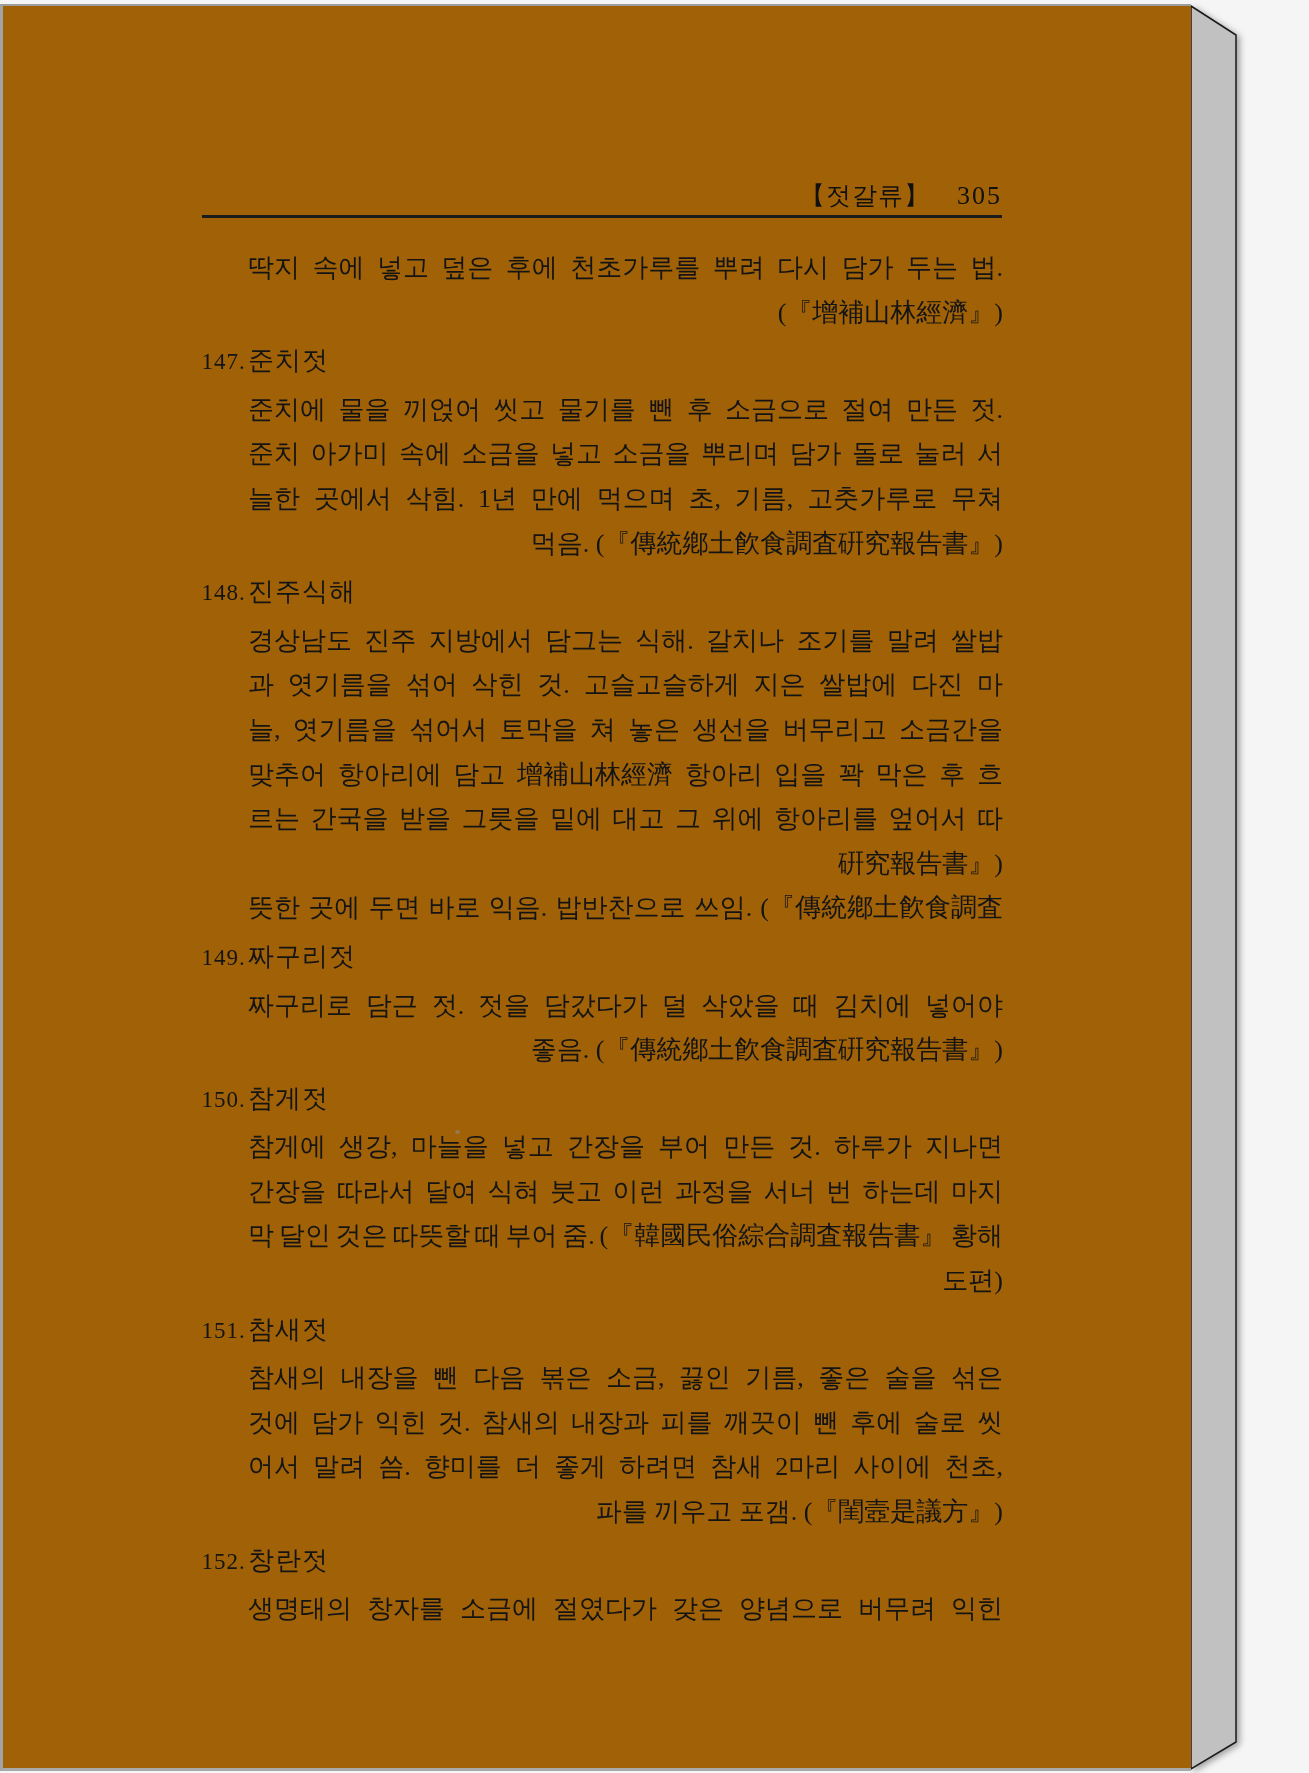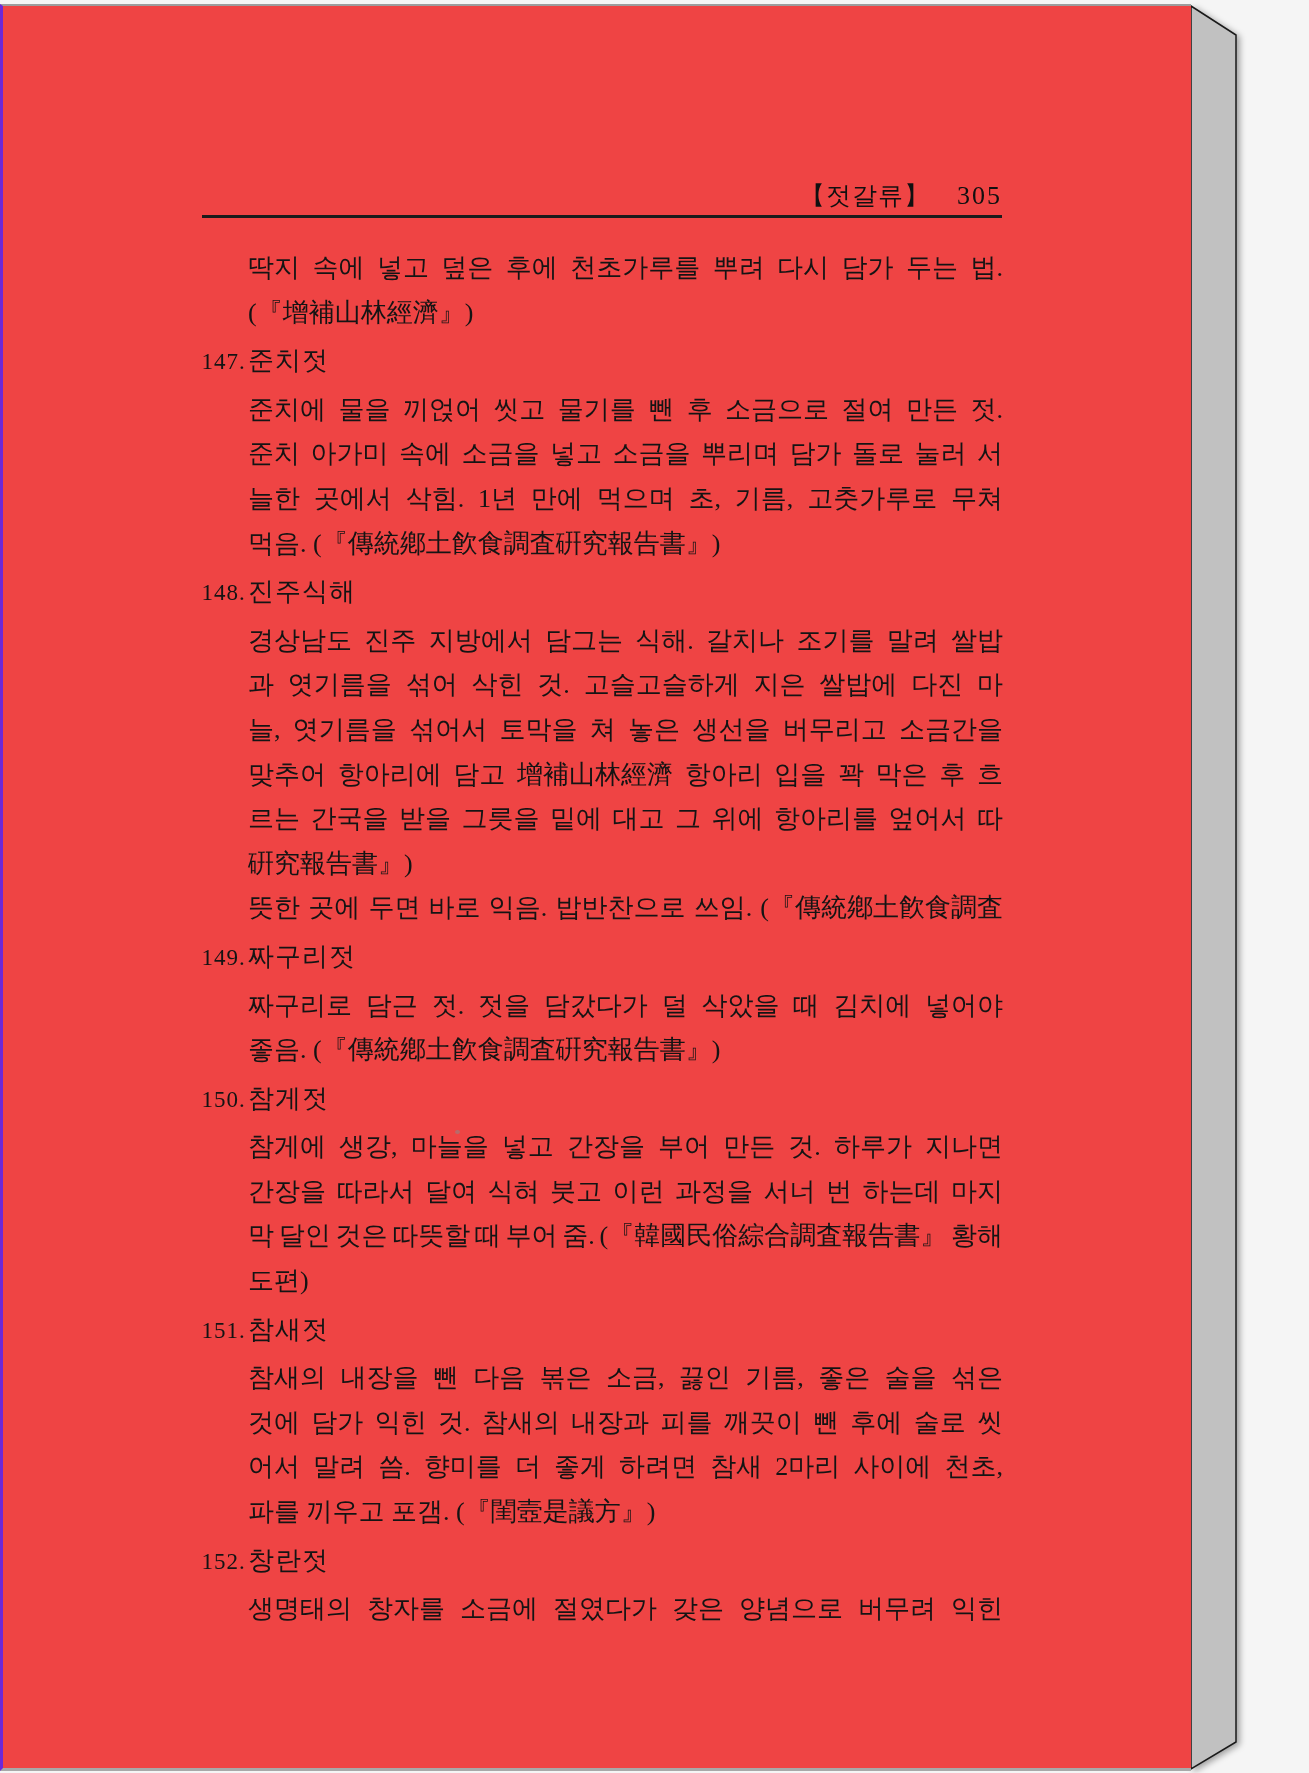--- a/index.html
+++ b/index.html
@@ -10,22 +10,22 @@
     position:relative;
     overflow:hidden;
   }
   .canvas{position:absolute;inset:0;width:1309px;height:1773px;}
   
   .edge-svg{position:absolute;left:0;top:0;pointer-events:none;}
   
   .page{
     position:absolute;left:0;top:4px;
     width:1188px;height:1762px;
-    background:#ef4444;
-    border-left:3px solid #6d28d9;
+    background:#a16207;
+    border-left:3px solid #a3a3a3;
     border-top:2px solid #9d9d9d;
     border-bottom:3px solid #a8a8a8;
     box-sizing:content-box;
     overflow:hidden;
   }
   .header-row{
     position:absolute;left:199px;top:172px;width:800px;height:36px;
     line-height:36px;text-align:right;color:#101010;
     white-space:nowrap;
   }
@@ -37,21 +37,21 @@
   }
   .text-block{
     position:absolute;left:245px;top:240px;width:755px;
     color:#141414;
   }
   .line{
     height:44.6px;line-height:44.6px;
     font-size:26px;white-space:nowrap;
   }
   .line.justify{display:flex;justify-content:space-between;}
-  .line.left{text-align:left;}
+  .line.left{text-align:right;}
   .line.entry{
     display:flex;margin-left:-49px;
     margin-top:4px;margin-bottom:4px;
   }
   .entry .num{
     flex:0 0 49px;width:49px;
     font-size:23px;letter-spacing:1px;
     line-height:46px;
     text-align:center;
   }

